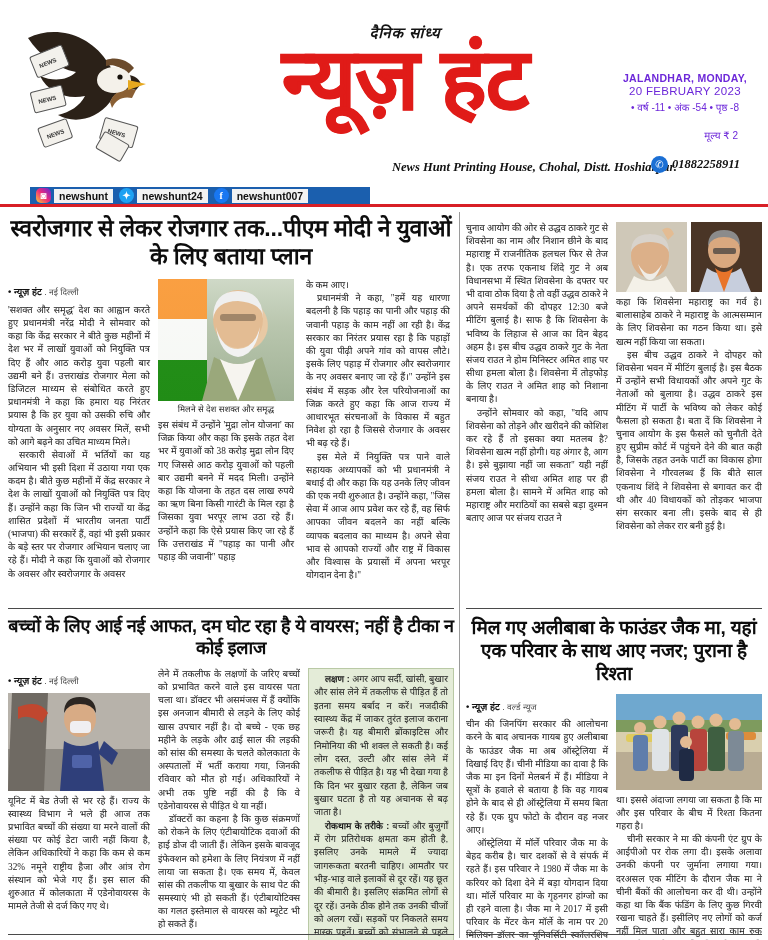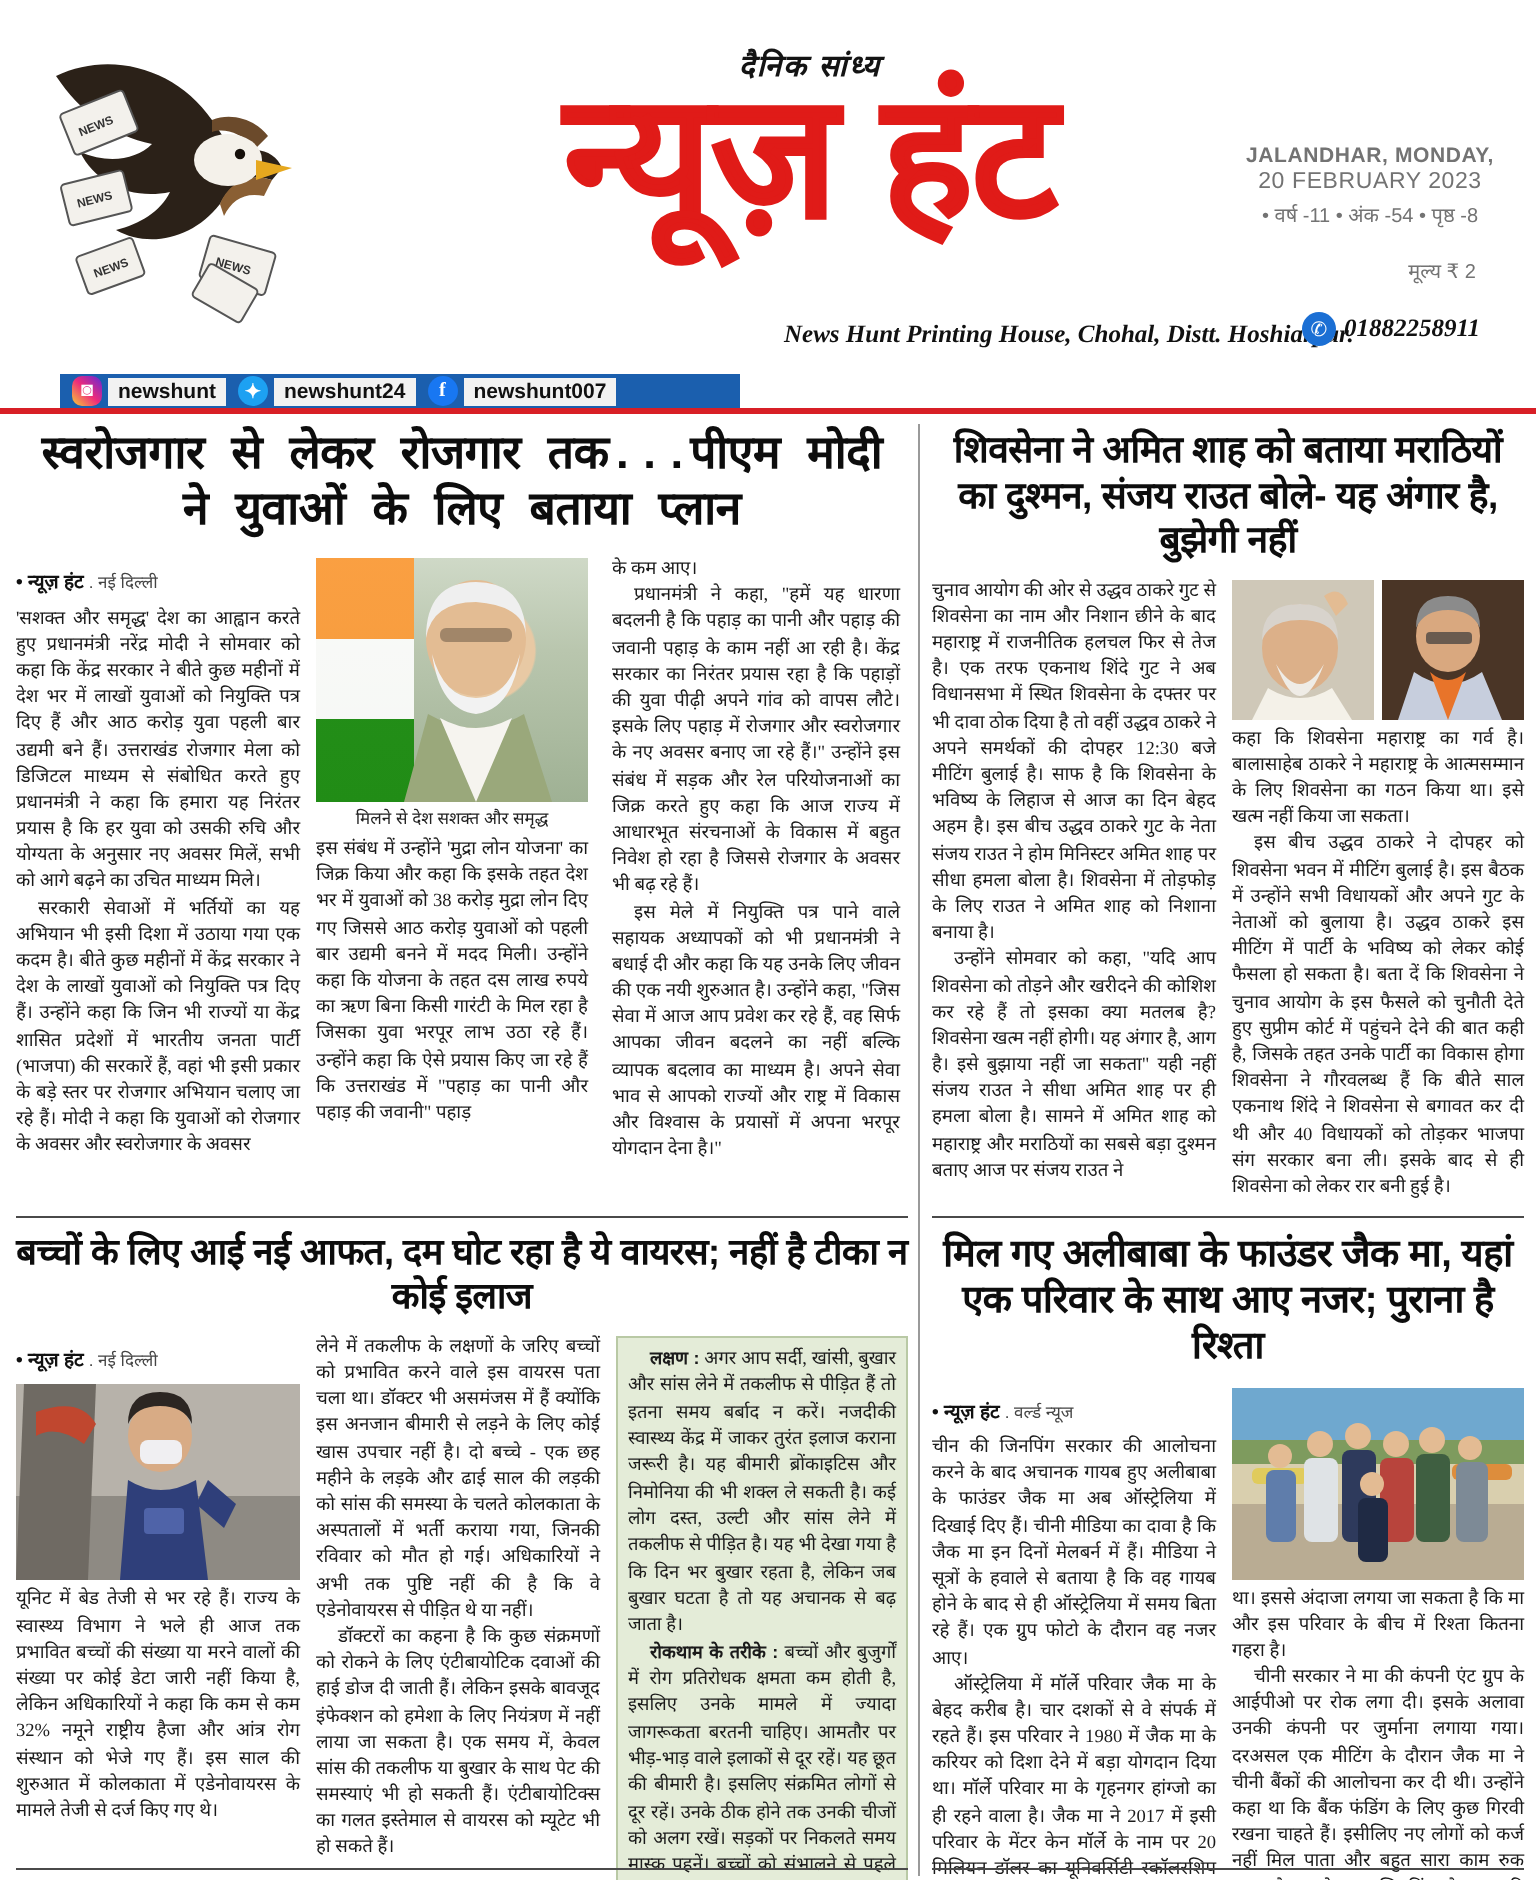--- a/index.html
+++ b/index.html
@@ -28,21 +28,21 @@
   }
   .logo-main{
     font-family:"Liberation Sans","DejaVu Sans",sans-serif;
     font-weight:700;font-size:86px;color:#e01b18;line-height:1.02;
     letter-spacing:-1px;
     -webkit-text-stroke:1px #e01b18;
   }
   .dateblock{
     position:absolute;right:8px;top:72px;width:150px;text-align:center;
     font-family:"Liberation Sans","DejaVu Sans",sans-serif;
-    color:#737373;
+    color:#6d28d9;
   }
   .dateblock .dl1{font-weight:700;font-size:10.5px;letter-spacing:.3px;}
   .dateblock .dl2{font-weight:400;font-size:11.5px;letter-spacing:.3px;margin-top:1px;}
   .dateblock .dl3{font-size:10px;margin-top:3px;}
   .dateblock .dl4{font-size:10px;margin-top:14px;text-align:right;padding-right:22px;}
 
   .imprint{
     position:absolute;left:392px;top:160px;
     font-family:"Liberation Serif","DejaVu Serif",serif;
     font-style:italic;font-weight:700;font-size:12.5px;color:#111;
@@ -84,21 +84,21 @@
   .vdiv{position:absolute;top:0;width:1px;background:#9a9a9a;}
   .hrule{position:absolute;background:#4a4a4a;}
 
   .story{position:absolute;box-sizing:border-box;}
 
   .hl{
     font-family:"Liberation Sans","DejaVu Sans",sans-serif;
     font-weight:700;color:#0d0d0d;line-height:1.22;
     letter-spacing:-.2px;
   }
-  .hl.big{font-size:23px;text-align:center;font-family:Liberation Mono, monospace;}
+  .hl.big{font-size:23px;text-align:center;}
   .hl.mid{font-size:18.5px;text-align:center;}
   .hl.wide{font-size:18px;text-align:center;}
   .hl.r2{font-size:19px;text-align:center;}
 
   .byline{
     font-family:"Liberation Sans","DejaVu Sans",sans-serif;
     font-size:9px;color:#111;margin:6px 0 5px 0;
   }
   .byline b{font-size:9.5px;}
   .byline .pl{color:#444;font-weight:400;font-size:8.5px;}
@@ -258,21 +258,20 @@
 
         <div class="col" style="width:144px;">
           <p class="first">के कम आए।</p>
           <p>प्रधानमंत्री ने कहा, "हमें यह धारणा बदलनी है कि पहाड़ का पानी और पहाड़ की जवानी पहाड़ के काम नहीं आ रही है। केंद्र सरकार का निरंतर प्रयास रहा है कि पहाड़ों की युवा पीढ़ी अपने गांव को वापस लौटे। इसके लिए पहाड़ में रोजगार और स्वरोजगार के नए अवसर बनाए जा रहे हैं।" उन्होंने इस संबंध में सड़क और रेल परियोजनाओं का जिक्र करते हुए कहा कि आज राज्य में आधारभूत संरचनाओं के विकास में बहुत निवेश हो रहा है जिससे रोजगार के अवसर भी बढ़ रहे हैं।</p>
           <p>इस मेले में नियुक्ति पत्र पाने वाले सहायक अध्यापकों को भी प्रधानमंत्री ने बधाई दी और कहा कि यह उनके लिए जीवन की एक नयी शुरुआत है। उन्होंने कहा, "जिस सेवा में आज आप प्रवेश कर रहे हैं, वह सिर्फ आपका जीवन बदलने का नहीं बल्कि व्यापक बदलाव का माध्यम है। अपने सेवा भाव से आपको राज्यों और राष्ट्र में विकास और विश्वास के प्रयासों में अपना भरपूर योगदान देना है।"</p>
         </div>
       </div>
     </div>
 
     <div class="story" style="left:466px;top:2px;width:296px;height:392px;">
-      <div class="hl mid">शिवसेना ने अमित शाह को बताया मराठियों का दुश्मन, संजय राउत बोले- यह अंगार है, बुझेगी नहीं</div>
 
       <div class="cols" style="margin-top:8px;justify-content:space-between;">
         <div class="col" style="width:142px;margin-right:8px;">
           <p class="first">चुनाव आयोग की ओर से उद्धव ठाकरे गुट से शिवसेना का नाम और निशान छीने के बाद महाराष्ट्र में राजनीतिक हलचल फिर से तेज है। एक तरफ एकनाथ शिंदे गुट ने अब विधानसभा में स्थित शिवसेना के दफ्तर पर भी दावा ठोक दिया है तो वहीं उद्धव ठाकरे ने अपने समर्थकों की दोपहर 12:30 बजे मीटिंग बुलाई है। साफ है कि शिवसेना के भविष्य के लिहाज से आज का दिन बेहद अहम है। इस बीच उद्धव ठाकरे गुट के नेता संजय राउत ने होम मिनिस्टर अमित शाह पर सीधा हमला बोला है। शिवसेना में तोड़फोड़ के लिए राउत ने अमित शाह को निशाना बनाया है।</p>
           <p>उन्होंने सोमवार को कहा, "यदि आप शिवसेना को तोड़ने और खरीदने की कोशिश कर रहे हैं तो इसका क्या मतलब है? शिवसेना खत्म नहीं होगी। यह अंगार है, आग है। इसे बुझाया नहीं जा सकता" यही नहीं संजय राउत ने सीधा अमित शाह पर ही हमला बोला है। सामने में अमित शाह को महाराष्ट्र और मराठियों का सबसे बड़ा दुश्मन बताए आज पर संजय राउत ने</p>
         </div>
 
         <div class="col" style="width:146px;">
           <div style="display:flex;gap:4px;">
             <div class="photo ph-shah" style="width:71px;height:70px;">

